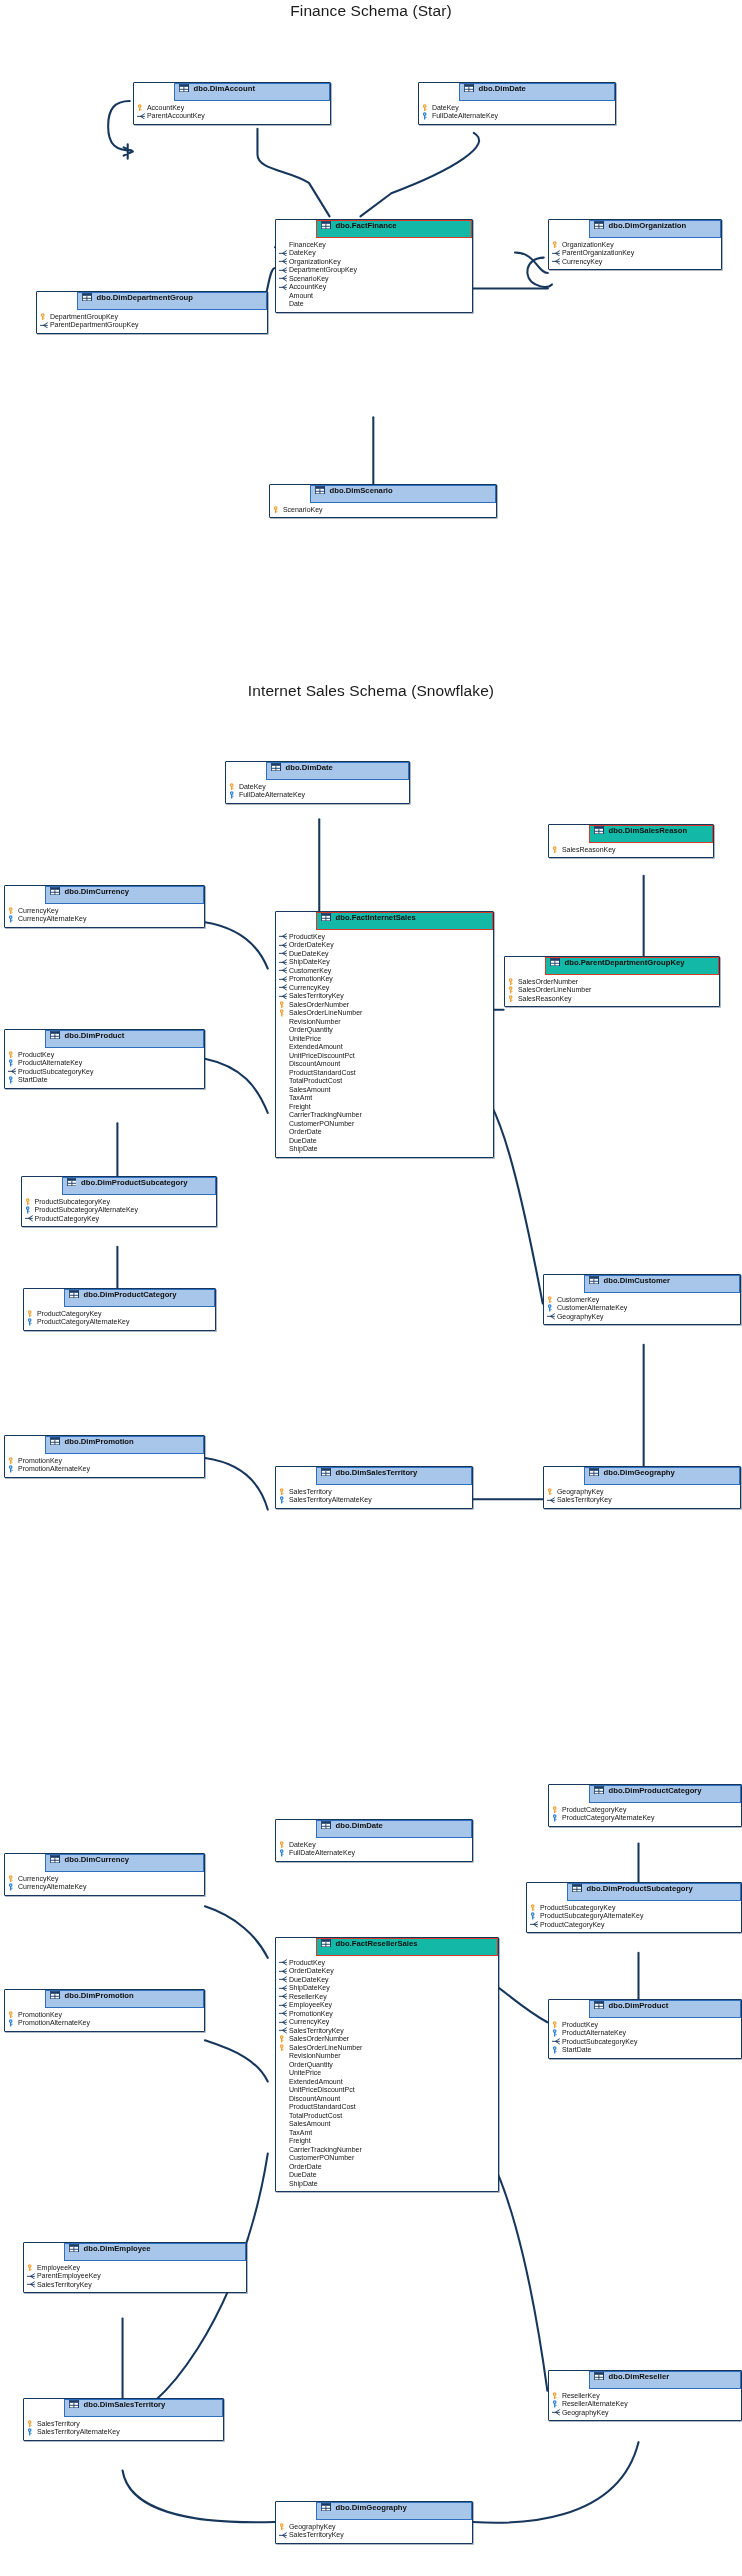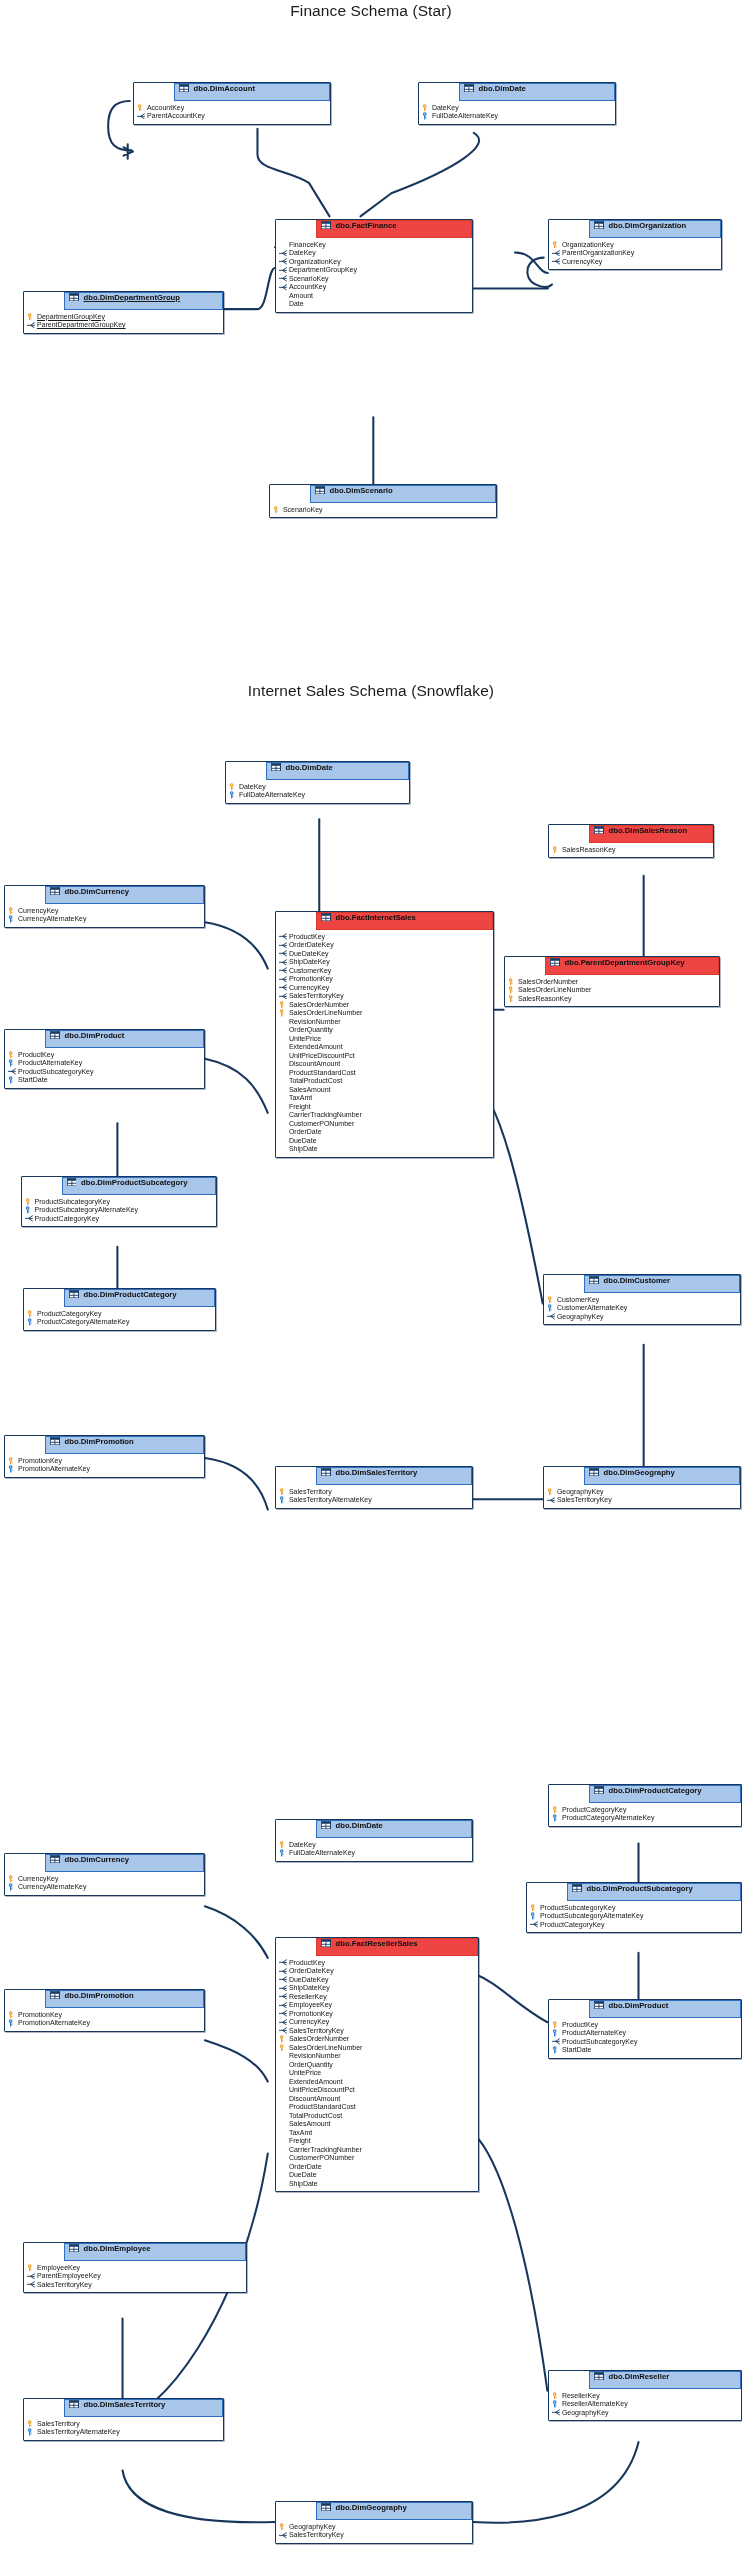--- a/index.html
+++ b/index.html
@@ -43,21 +43,21 @@
     padding:0 4.1px;
     background:#a8c6ea;
     border:0.5px solid #2f6fc0;
     border-bottom:0.5px solid #2f6fc0;
     font-size:7.7px;
     font-weight:700;
     color:#0f0f0f;
     white-space:nowrap;
     margin-left:40px;
   }
-  .tbl.fact .hdr{background:#ef4444;border-color:#d93b2b;}
+  .tbl.fact .hdr{background:#14b8a6;border-color:#d93b2b;}
   .tbl .body{
     padding:2.6px 3.1px 3.6px 3.1px;
     background:#fff;
   }
   .row{
     display:flex;
     align-items:center;
     height:8.5px;
     font-size:7px;
     white-space:nowrap;
@@ -293,21 +293,21 @@
             <span class="ic">
               <svg width="8.2" height="6.7" viewBox="0 0 16 13">
                 <path d="M0,6.5 H7" stroke="#16365c" stroke-width="1.8" fill="none"></path>
                 <path d="M14.5,1.5 L7,6.5 L14.5,11.5 M7,6.5 H14.5" stroke="#16365c" stroke-width="1.8" fill="none" stroke-linecap="round" stroke-linejoin="round"></path>
               </svg>
             </span>
             <span>CurrencyKey</span>
           </div>
         </div>
       </div>
-      <div class="tbl" style="left: 23px; top: 291px; width: 201px; text-decoration: underline;">
+      <div class="tbl" style="left: 36px; top: 291px; width: 232px;">
         <div class="hdr">
           <span class="grid-ic"><svg width="9.8" height="8.2" viewBox="0 0 19 16">
               <rect x="0.5" y="0.5" width="18" height="15" fill="#ffffff" stroke="#1b3c66" stroke-width="2"></rect>
               <rect x="1" y="1" width="17" height="4.5" fill="#1b3c66"></rect>
               <rect x="8.6" y="6" width="1.8" height="9" fill="#1b3c66"></rect>
               <rect x="1" y="9.4" width="17" height="1.8" fill="#1b3c66"></rect>
             </svg></span>
           <span>dbo.DimDepartmentGroup</span>
         </div>
         <div class="body">
@@ -1091,21 +1091,21 @@
             <span class="ic">
               <svg width="8.2" height="6.7" viewBox="0 0 16 13">
                 <path d="M0,6.5 H7" stroke="#16365c" stroke-width="1.8" fill="none"></path>
                 <path d="M14.5,1.5 L7,6.5 L14.5,11.5 M7,6.5 H14.5" stroke="#16365c" stroke-width="1.8" fill="none" stroke-linecap="round" stroke-linejoin="round"></path>
               </svg>
             </span>
             <span>ProductCategoryKey</span>
           </div>
         </div>
       </div>
-      <div class="tbl fact" style="left: 275px; top: 1937px; width: 204px;">
+      <div class="tbl fact" style="left: 275px; top: 1937px; width: 224px;">
         <div class="hdr">
           <span class="grid-ic"><svg width="9.8" height="8.2" viewBox="0 0 19 16">
               <rect x="0.5" y="0.5" width="18" height="15" fill="#ffffff" stroke="#1b3c66" stroke-width="2"></rect>
               <rect x="1" y="1" width="17" height="4.5" fill="#1b3c66"></rect>
               <rect x="8.6" y="6" width="1.8" height="9" fill="#1b3c66"></rect>
               <rect x="1" y="9.4" width="17" height="1.8" fill="#1b3c66"></rect>
             </svg></span>
           <span>dbo.FactResellerSales</span>
         </div>
         <div class="body">

